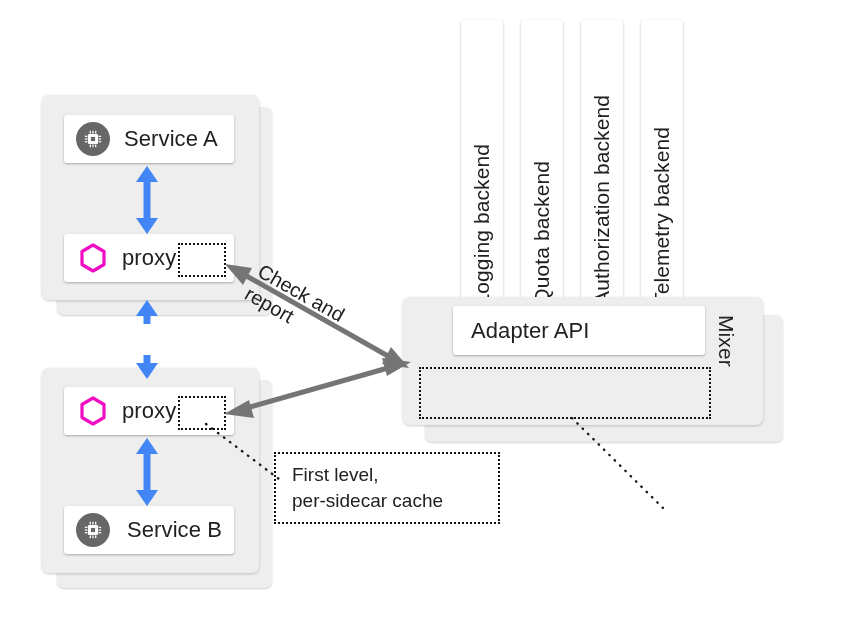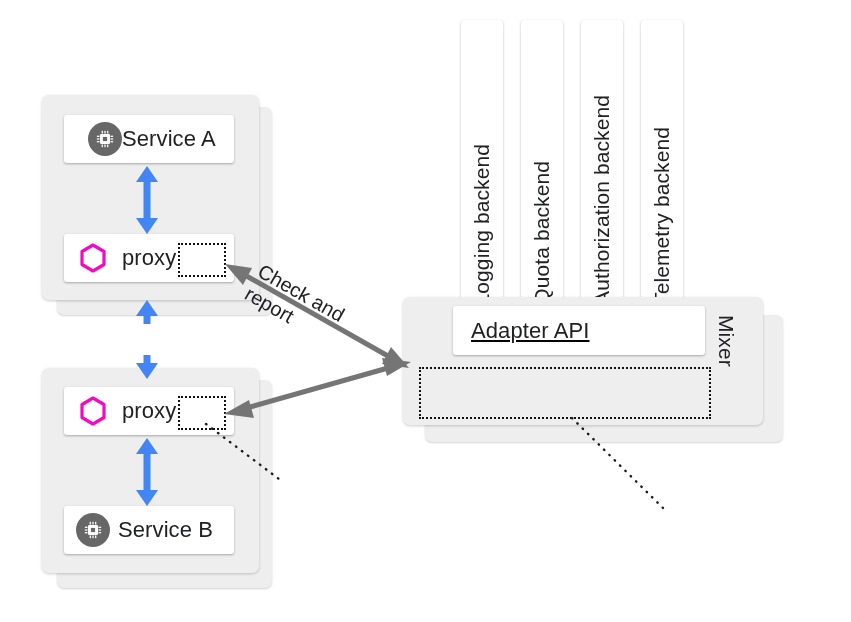--- a/index.html
+++ b/index.html
@@ -175,34 +175,34 @@
   <div class="backend-col" style="left:641px; top:20px; width:42px; height:295px;">
     <div class="vtext-wrap">
       <span class="vtext-inner">Telemetry backend</span>
     </div>
   </div>
 
   <div class="pod-stack" style="left:403px; top:297px; width:380px; height:145px;">
     <div class="pod-layer" style="left:22px; top:18px; width:358px; height:127px;"></div>
     <div class="pod-body" style="left:0px; top:0px; width:360px; height:128px;"></div>
 
-    <div class="white-card" style="left:50px; top:9px; width:252px; height:49px; padding-left:18px;text-decoration:underline;">
+    <div class="white-card" style="left:50px; top:9px; width:252px; height:49px; padding-left:18px;">
       <span class="card-label">Adapter API</span>
     </div>
 
     <div class="shared-cache" style="left:16px; top:70px; width:288px; height:48px;"></div>
 
     <span class="mixer-label" style="left:311px; top:18px;">Mixer</span>
   </div>
 
   <div class="pod-stack" style="left:42px; top:95px; width:230px; height:220px;">
     <div class="pod-layer" style="left:15px; top:12px; width:215px; height:208px;"></div>
     <div class="pod-body" style="left:0px; top:0px; width:217px; height:205px;"></div>
 
-    <div class="white-card" style="left:22px; top:20px; width:170px; height:48px; padding-left:24px; gap:0;">
+    <div class="white-card" style="left:22px; top:20px; width:170px; height:48px; padding-left:12px; gap:14px;">
       <span class="chip-icon">
         <svg width="20" height="20" viewBox="0 0 24 24" aria-hidden="true">
           <g fill="#ffffff">
             <rect x="6" y="6" width="12" height="12" rx="1.5"></rect>
             <rect x="9.5" y="9.5" width="5" height="5" fill="#676767"></rect>
             <rect x="8" y="2.2" width="1.5" height="3.2"></rect>
             <rect x="11.25" y="2.2" width="1.5" height="3.2"></rect>
             <rect x="14.5" y="2.2" width="1.5" height="3.2"></rect>
             <rect x="8" y="18.6" width="1.5" height="3.2"></rect>
             <rect x="11.25" y="18.6" width="1.5" height="3.2"></rect>
@@ -249,21 +249,21 @@
     </div>
 
     <div class="varrow" style="left:92px; top:70px;">
       <svg width="26" height="68" viewBox="0 0 26 68">
         <line x1="13" y1="12" x2="13" y2="56" stroke="#4285f4" stroke-width="7"></line>
         <polygon points="13,0 24,16 2,16" fill="#4285f4"></polygon>
         <polygon points="13,68 24,52 2,52" fill="#4285f4"></polygon>
       </svg>
     </div>
 
-    <div class="white-card" style="left:22px; top:138px; width:170px; height:48px; padding-left:12px; gap:8px;">
+    <div class="white-card" style="left:22px; top:138px; width:170px; height:48px; padding-left:12px; gap:17px;">
       <span class="chip-icon">
         <svg width="20" height="20" viewBox="0 0 24 24" aria-hidden="true">
           <g fill="#ffffff">
             <rect x="6" y="6" width="12" height="12" rx="1.5"></rect>
             <rect x="9.5" y="9.5" width="5" height="5" fill="#676767"></rect>
             <rect x="8" y="2.2" width="1.5" height="3.2"></rect>
             <rect x="11.25" y="2.2" width="1.5" height="3.2"></rect>
             <rect x="14.5" y="2.2" width="1.5" height="3.2"></rect>
             <rect x="8" y="18.6" width="1.5" height="3.2"></rect>
             <rect x="11.25" y="18.6" width="1.5" height="3.2"></rect>
@@ -313,15 +313,19 @@
     </g>
 
     <g>
       <line x1="572" y1="418" x2="663" y2="508" stroke="#1a1a1a" stroke-width="2.4" stroke-linecap="round" stroke-dasharray="0.5 7"></line>
     </g>
   </svg>
 
   <div class="arrow-label" style="left:266px; top:258px; transform: rotate(29.5deg);">Check and
 report</div>
 
+  <div class="note-box" style="left:274px; top:452px; width:226px; height:72px;">
+    <span class="note-text">First level,
+per-sidecar cache</span>
+  </div>
 
 
 </div>
 
 </body></html>

